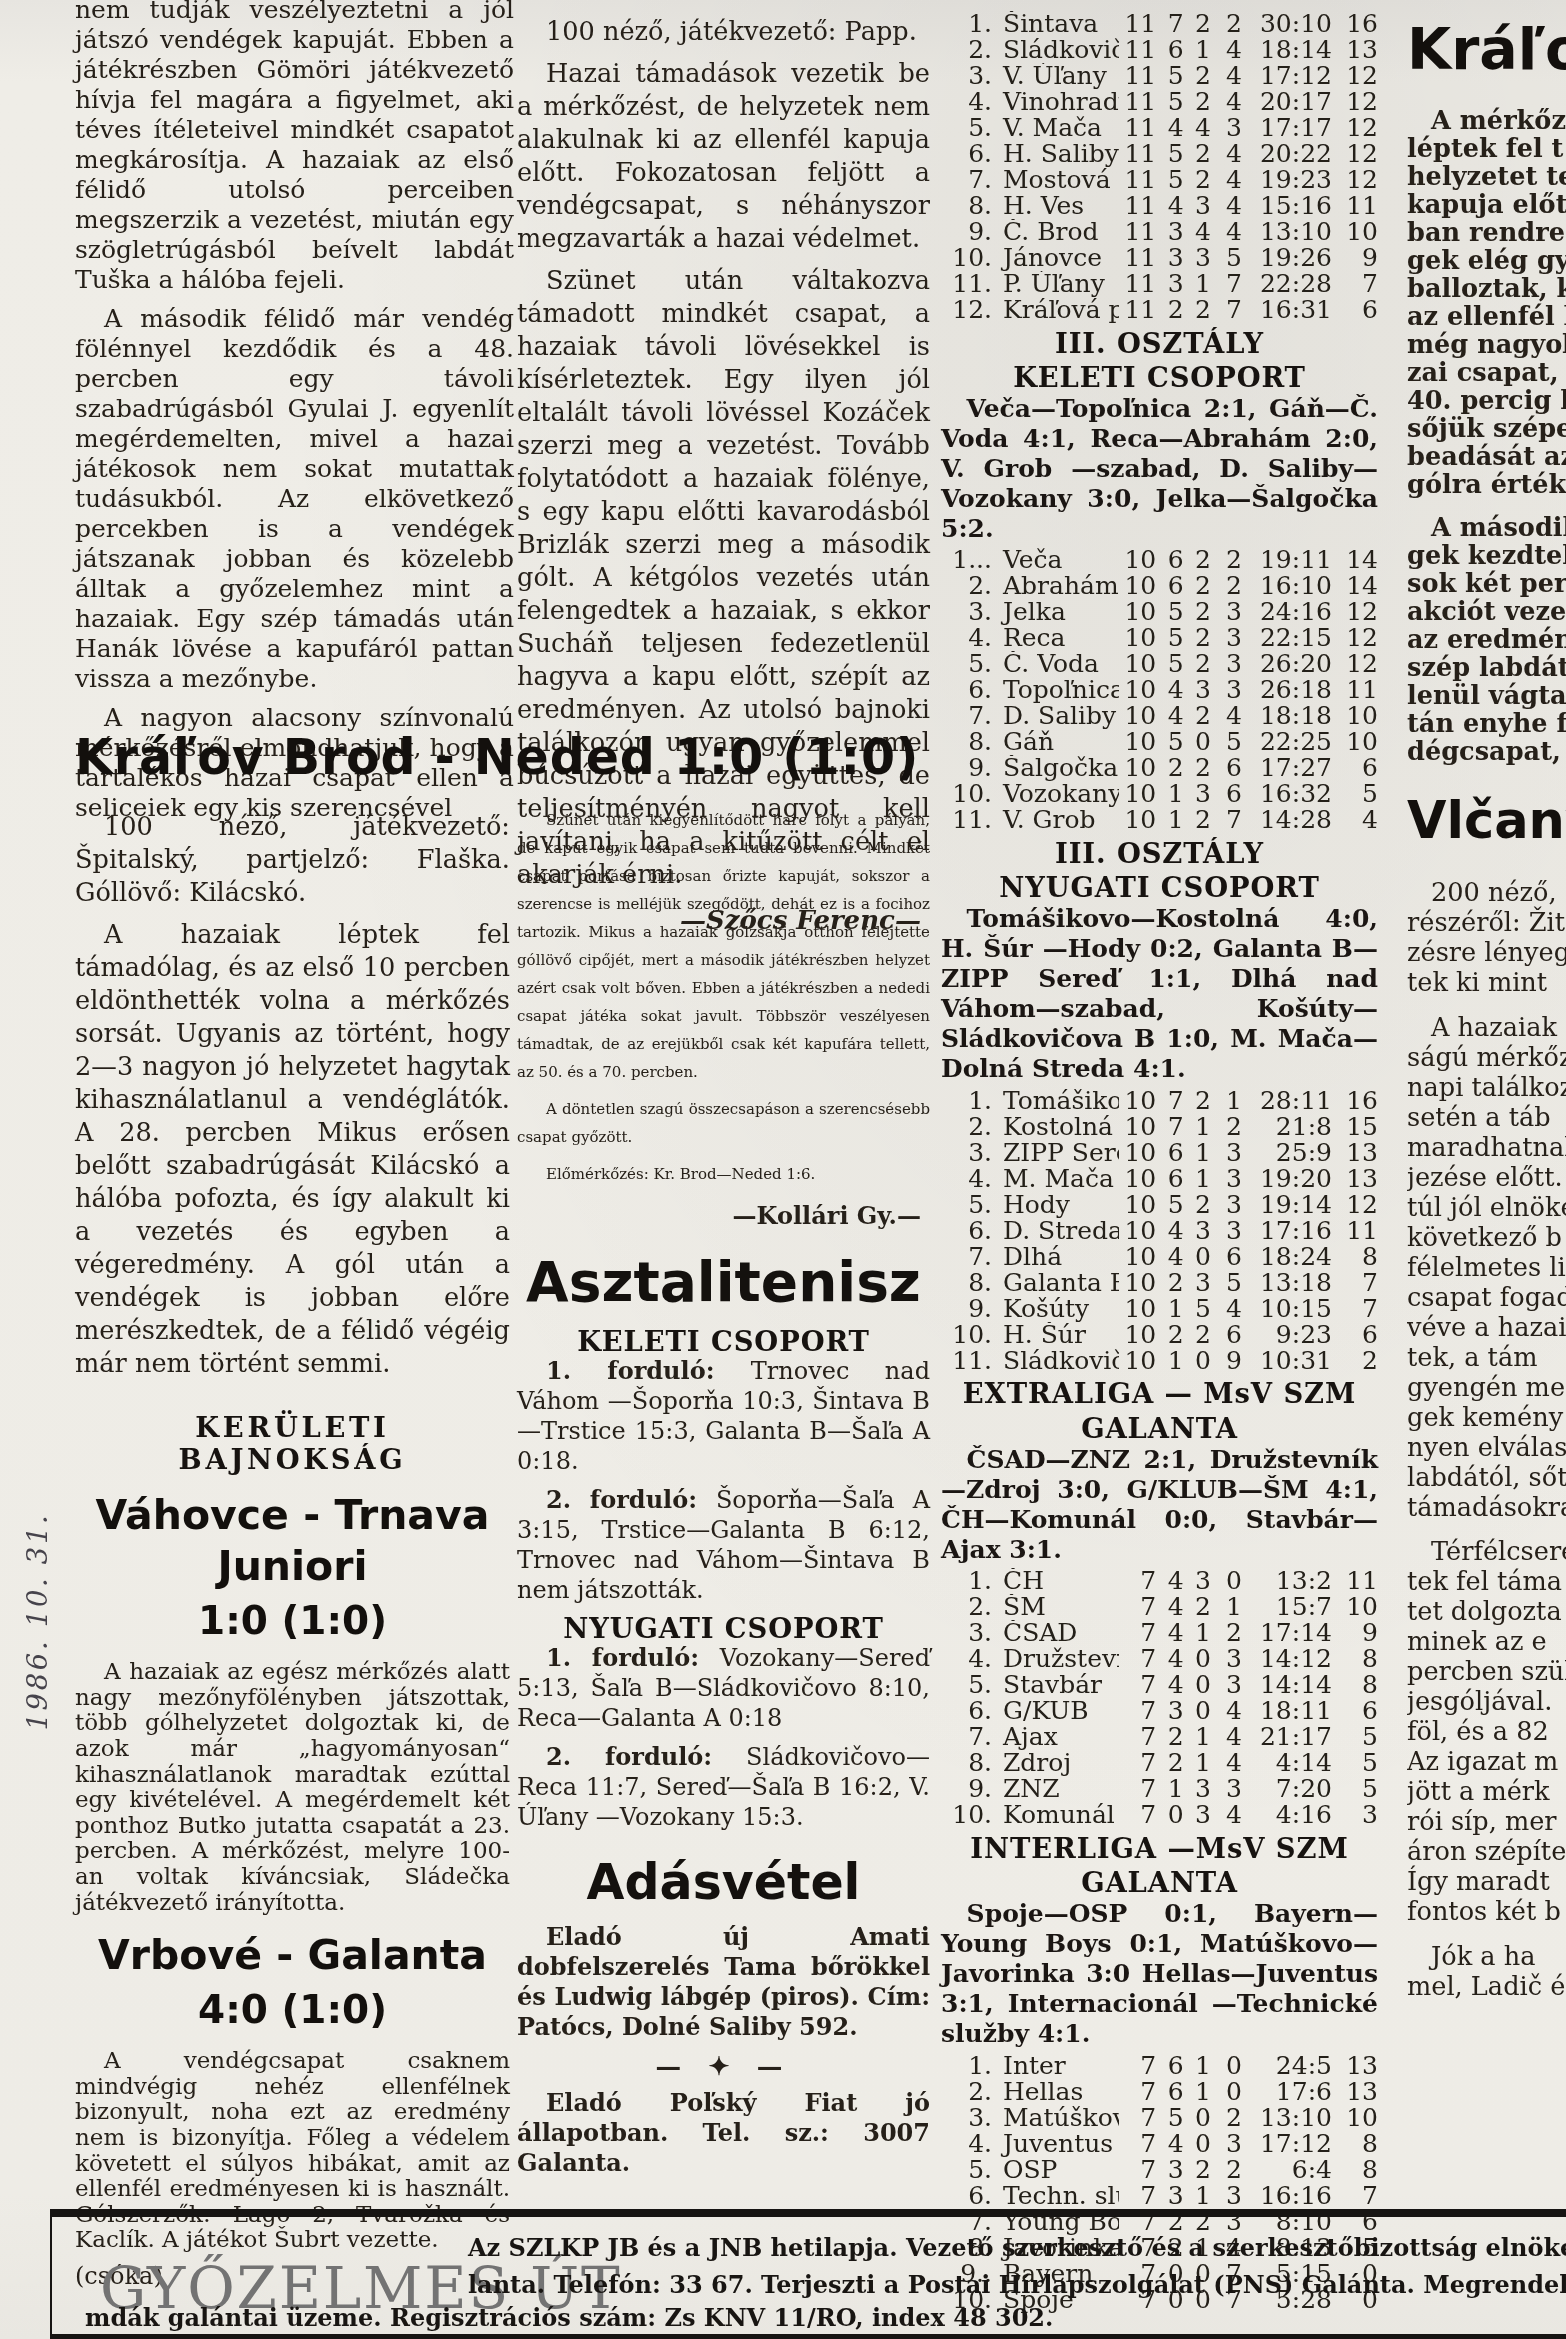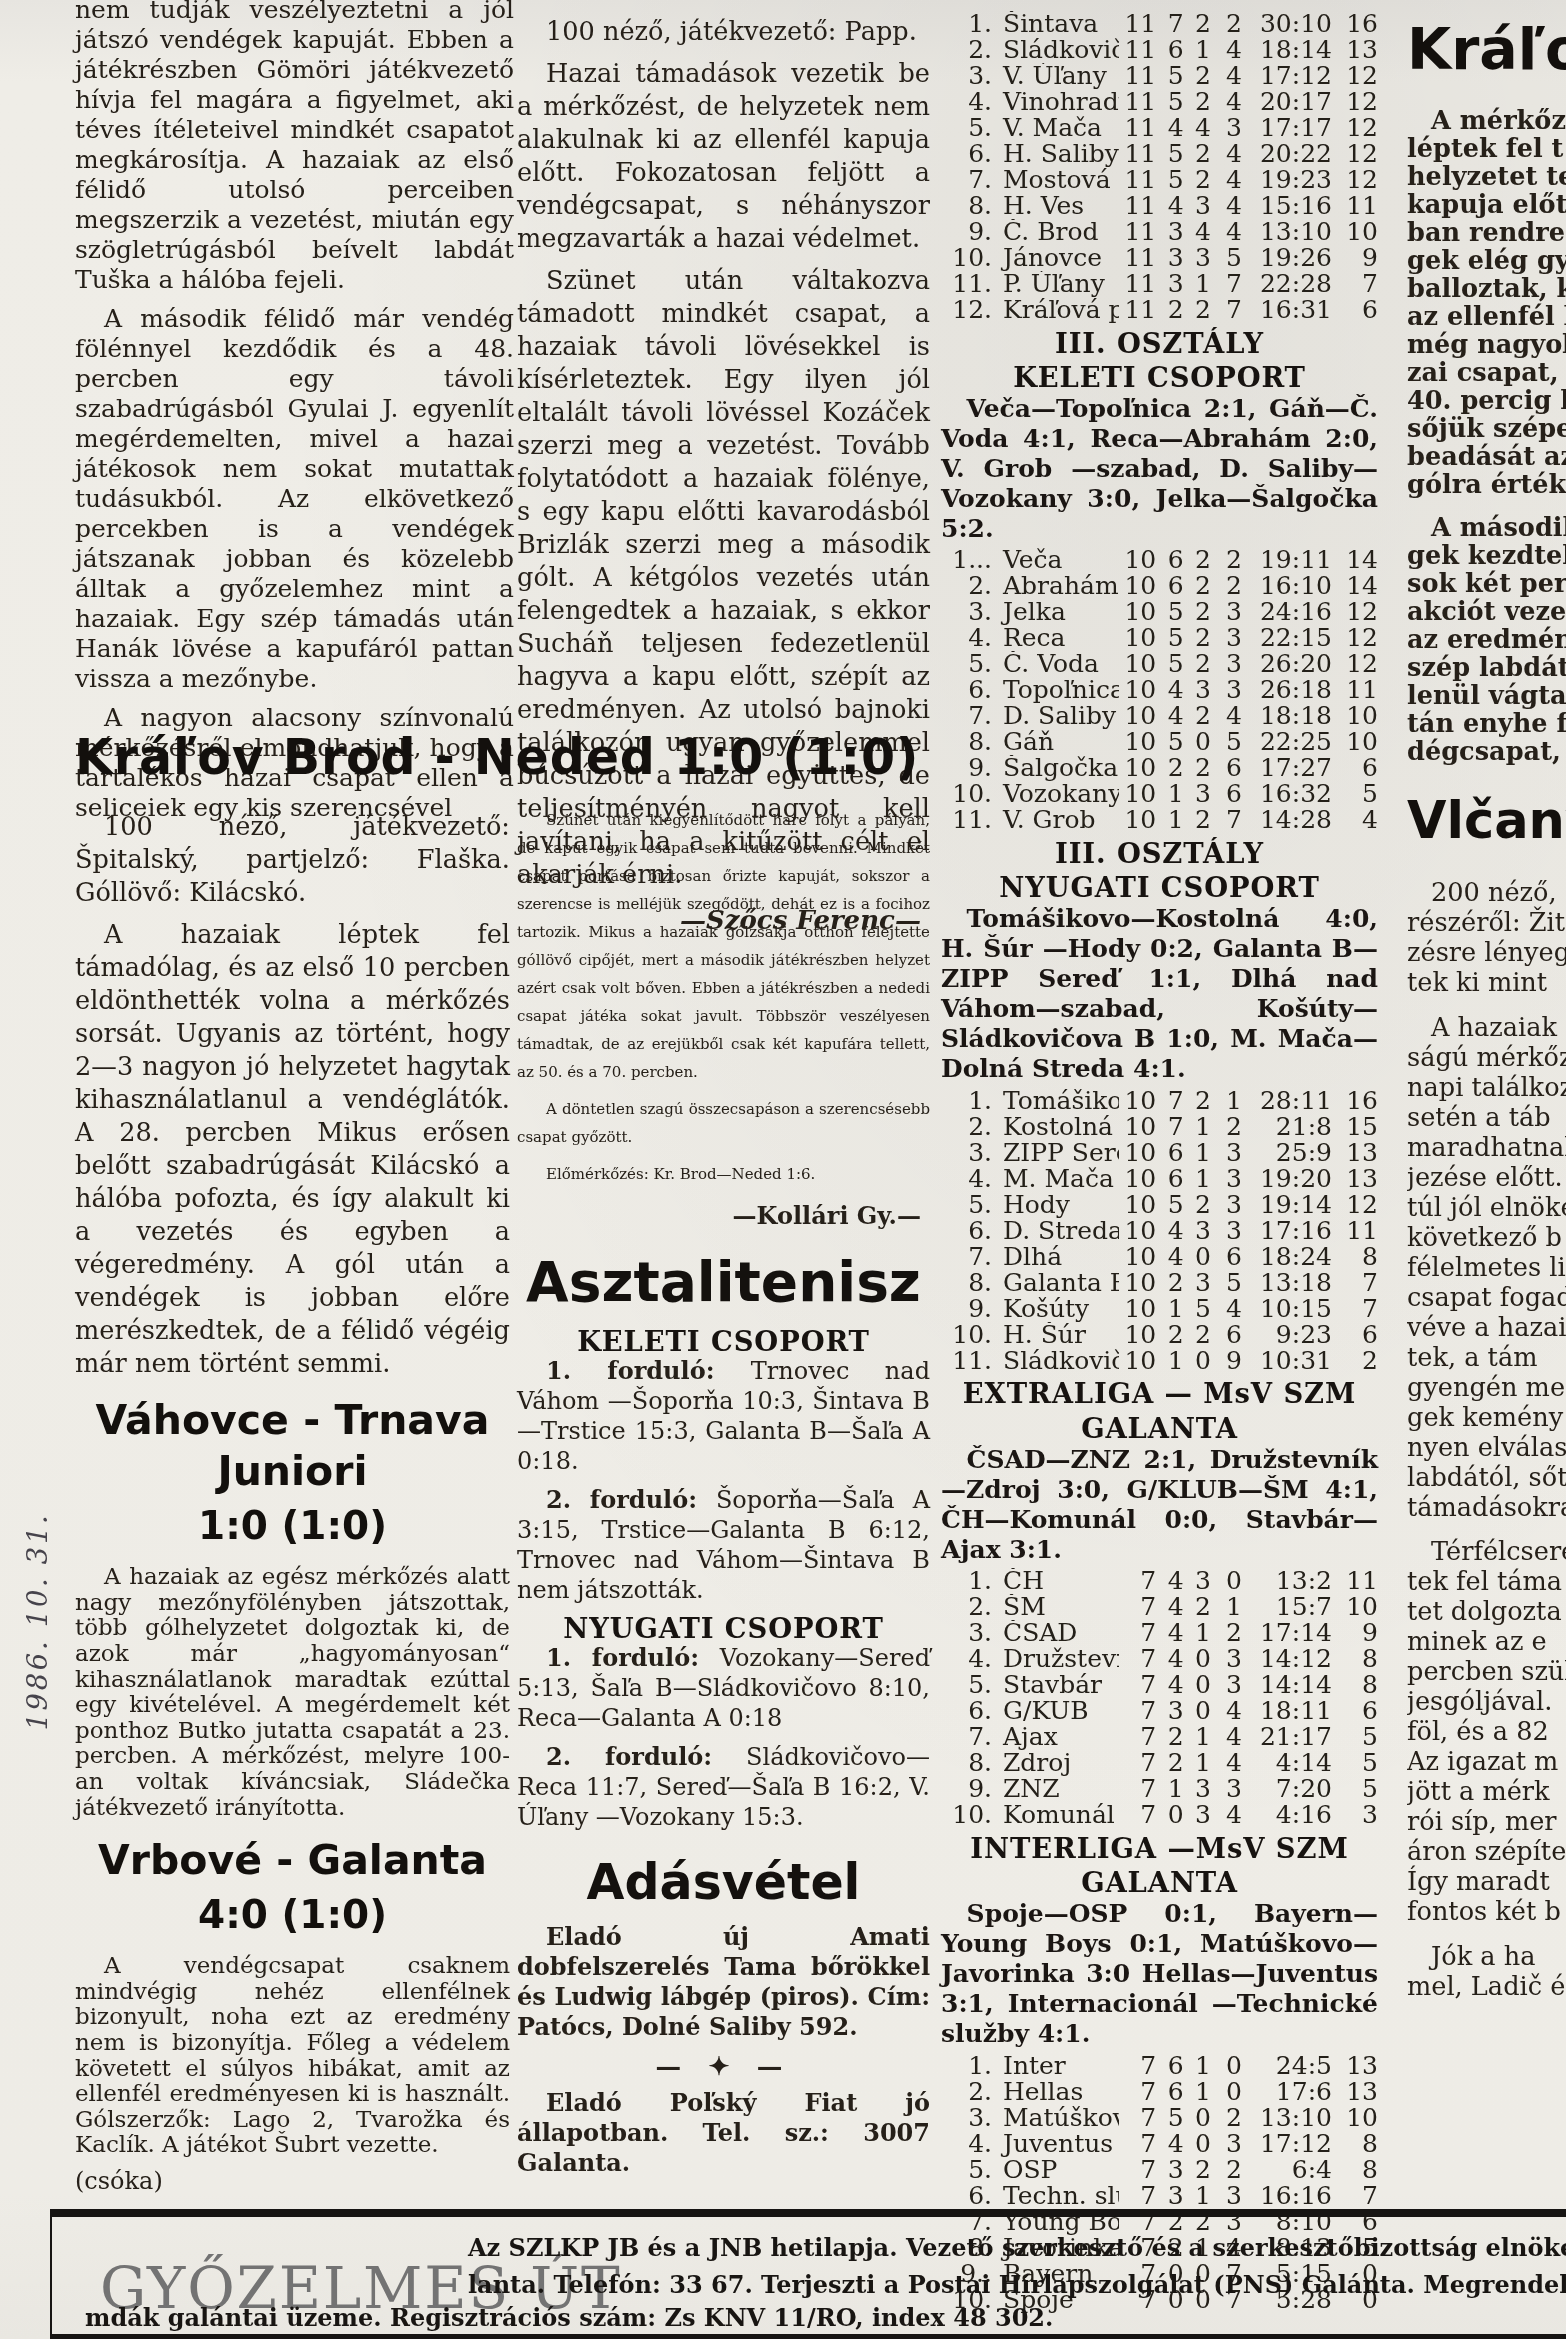--- a/index.html
+++ b/index.html
@@ -105,20 +105,21 @@
   </div>
 
   <h1 class="headline-main">Kráľov Brod - Neded 1:0 (1:0)</h1>
 
   <div class="col col1b">
     <div class="story">
 
     <p>100 néző, játékvezető: Špitalský, partjelző: Flaška. Góllövő: Kilácskó.</p>
         <p>A hazaiak léptek fel támadólag, és az első 10 percben eldönthették volna a mérkőzés sorsát. Ugyanis az történt, hogy 2—3 nagyon jó helyzetet hagytak kihasználatlanul a vendéglátók. A 28. percben Mikus erősen belőtt szabadrúgását Kilácskó a hálóba pofozta, és így alakult ki a vezetés és egyben a végeredmény. A gól után a vendégek is jobban előre merészkedtek, de a félidő végéig már nem történt semmi.</p>
       </div>
+    <div class="kicker">KERÜLETI BAJNOKSÁG</div>
     <div class="head2">Váhovce - Trnava Juniori</div>
     <div class="head2 score">1:0 (1:0)</div>
     <div>
 
     <p class="b-sm">A hazaiak az egész mérkőzés alatt nagy mezőnyfölényben játszottak, több gólhelyzetet dolgoztak ki, de azok már „hagyományosan“ kihasználatlanok maradtak ezúttal egy kivételével. A megérdemelt két ponthoz Butko jutatta csapatát a 23. percben. A mérkőzést, melyre 100-an voltak kíváncsiak, Sládečka játékvezető irányította.</p>
       </div>
     <div class="head2">Vrbové - Galanta</div>
     <div class="head2 score">4:0 (1:0)</div>
     <div>
 

